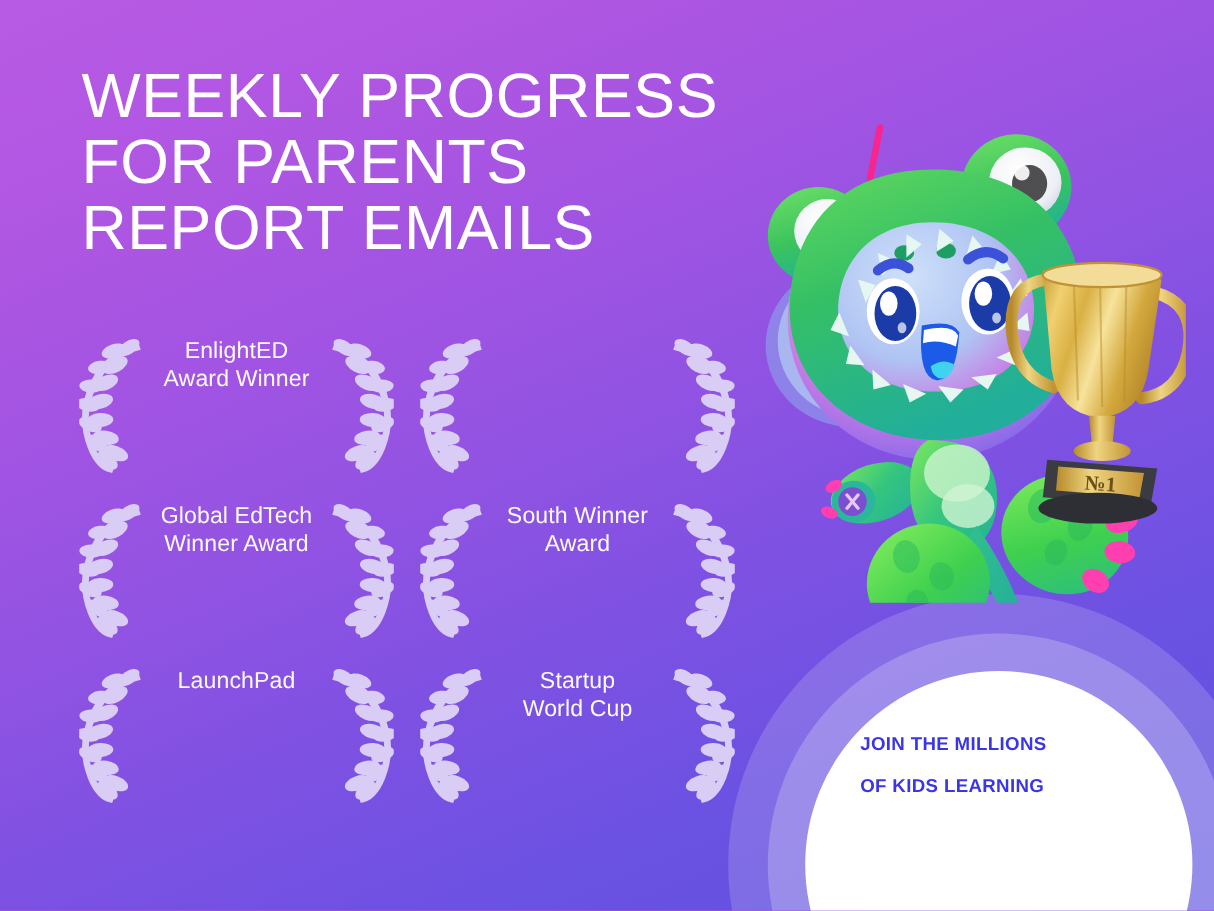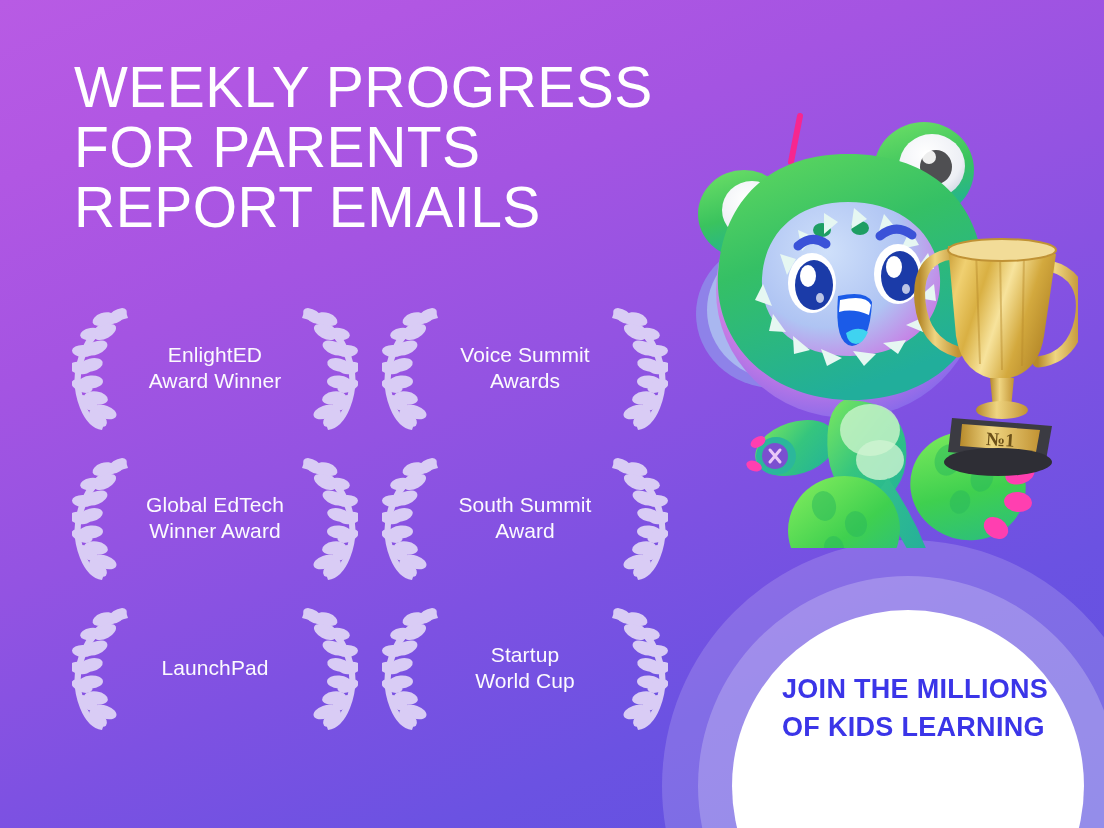--- a/index.html
+++ b/index.html
@@ -71,21 +71,21 @@
   }
   .badge-row {
     display:flex;
     height:150px;
   }
   .badge {
     position:relative;
     width:310px;
     height:124px;
     display:flex;
-    align-items:center;
+    align-items:flex-start;
     justify-content:center;
   }
   .laurel {
     position:absolute;
     top:0; bottom:0;
     width:62px;
     height:124px;
   }
   .laurel-left  { left:12px; }
   .laurel-right { right:12px; transform:scaleX(-1); }
@@ -100,26 +100,25 @@
     font-weight:500;
     letter-spacing:0.1px;
   }
 
   
   .cta {
     position:absolute;
     left:782px; top:658px;
     width:290px;
     color:#3B35E8;
-    font-size:27px;
+    font-size:17px;
     line-height:38px;
     font-weight:bold;
     letter-spacing:0.3px;
     text-transform:uppercase;
-    margin-top:12px;
   }
   .cta .cta-line { display:block; white-space:nowrap; }
 
   
   .mascot {
     position:absolute;
     left:648px; top:78px;
     width:430px;
     height:470px;
     pointer-events:none;
@@ -394,24 +393,20 @@
                 <ellipse cx="8" cy="62" rx="11" ry="6" transform="rotate(10 8 62)"></ellipse>
                 <ellipse cx="19" cy="76" rx="12" ry="6.5" transform="rotate(-4 19 76)"></ellipse>
                 <ellipse cx="10" cy="80" rx="11" ry="6" transform="rotate(22 10 80)"></ellipse>
                 <ellipse cx="24" cy="92" rx="12" ry="6.5" transform="rotate(8 24 92)"></ellipse>
                 <ellipse cx="16" cy="97" rx="11" ry="6" transform="rotate(34 16 97)"></ellipse>
                 <ellipse cx="33" cy="106" rx="12" ry="6.5" transform="rotate(20 33 106)"></ellipse>
                 <ellipse cx="26" cy="112" rx="11" ry="6" transform="rotate(44 26 112)"></ellipse>
               </g>
             </g>
           </svg>
-        <div class="badge-label">
-          <span>Voice Summit</span><br>
-          <span>Awards</span>
-        </div>
         <svg class="laurel laurel-right" viewBox="0 0 62 124">
             <g fill="#D9CCF5">
               <path d="M54 6 q-30 6 -44 36 q-14 30 -2 60 q8 20 22 22 l2 -6 q-12 -3 -19 -20 q-10 -27 3 -53 q13 -27 40 -33 z"></path>
               <g>
                 <ellipse cx="45" cy="10" rx="11" ry="6" transform="rotate(-34 45 10)"></ellipse>
                 <ellipse cx="31" cy="13" rx="11" ry="6" transform="rotate(-20 31 13)"></ellipse>
                 <ellipse cx="33" cy="26" rx="12" ry="6.5" transform="rotate(-28 33 26)"></ellipse>
                 <ellipse cx="19" cy="28" rx="11" ry="6" transform="rotate(-8 19 28)"></ellipse>
                 <ellipse cx="24" cy="42" rx="12" ry="6.5" transform="rotate(-22 24 42)"></ellipse>
                 <ellipse cx="11" cy="45" rx="11" ry="6" transform="rotate(2 11 45)"></ellipse>
@@ -495,21 +490,21 @@
                 <ellipse cx="19" cy="76" rx="12" ry="6.5" transform="rotate(-4 19 76)"></ellipse>
                 <ellipse cx="10" cy="80" rx="11" ry="6" transform="rotate(22 10 80)"></ellipse>
                 <ellipse cx="24" cy="92" rx="12" ry="6.5" transform="rotate(8 24 92)"></ellipse>
                 <ellipse cx="16" cy="97" rx="11" ry="6" transform="rotate(34 16 97)"></ellipse>
                 <ellipse cx="33" cy="106" rx="12" ry="6.5" transform="rotate(20 33 106)"></ellipse>
                 <ellipse cx="26" cy="112" rx="11" ry="6" transform="rotate(44 26 112)"></ellipse>
               </g>
             </g>
           </svg>
         <div class="badge-label">
-          <span>South Summit</span><br>
+          <span>South Winner</span><br>
           <span>Award</span>
         </div>
         <svg class="laurel laurel-right" viewBox="0 0 62 124">
             <g fill="#D9CCF5">
               <path d="M54 6 q-30 6 -44 36 q-14 30 -2 60 q8 20 22 22 l2 -6 q-12 -3 -19 -20 q-10 -27 3 -53 q13 -27 40 -33 z"></path>
               <g>
                 <ellipse cx="45" cy="10" rx="11" ry="6" transform="rotate(-34 45 10)"></ellipse>
                 <ellipse cx="31" cy="13" rx="11" ry="6" transform="rotate(-20 31 13)"></ellipse>
                 <ellipse cx="33" cy="26" rx="12" ry="6.5" transform="rotate(-28 33 26)"></ellipse>
                 <ellipse cx="19" cy="28" rx="11" ry="6" transform="rotate(-8 19 28)"></ellipse>

